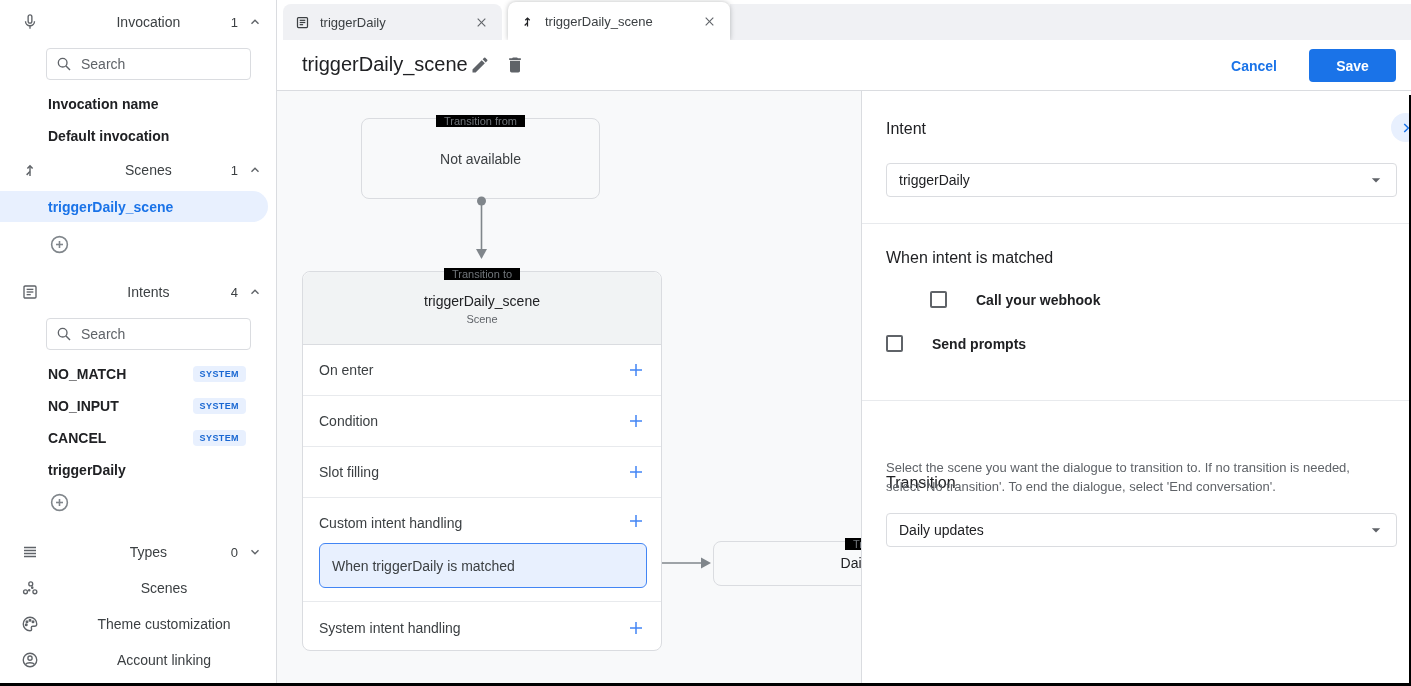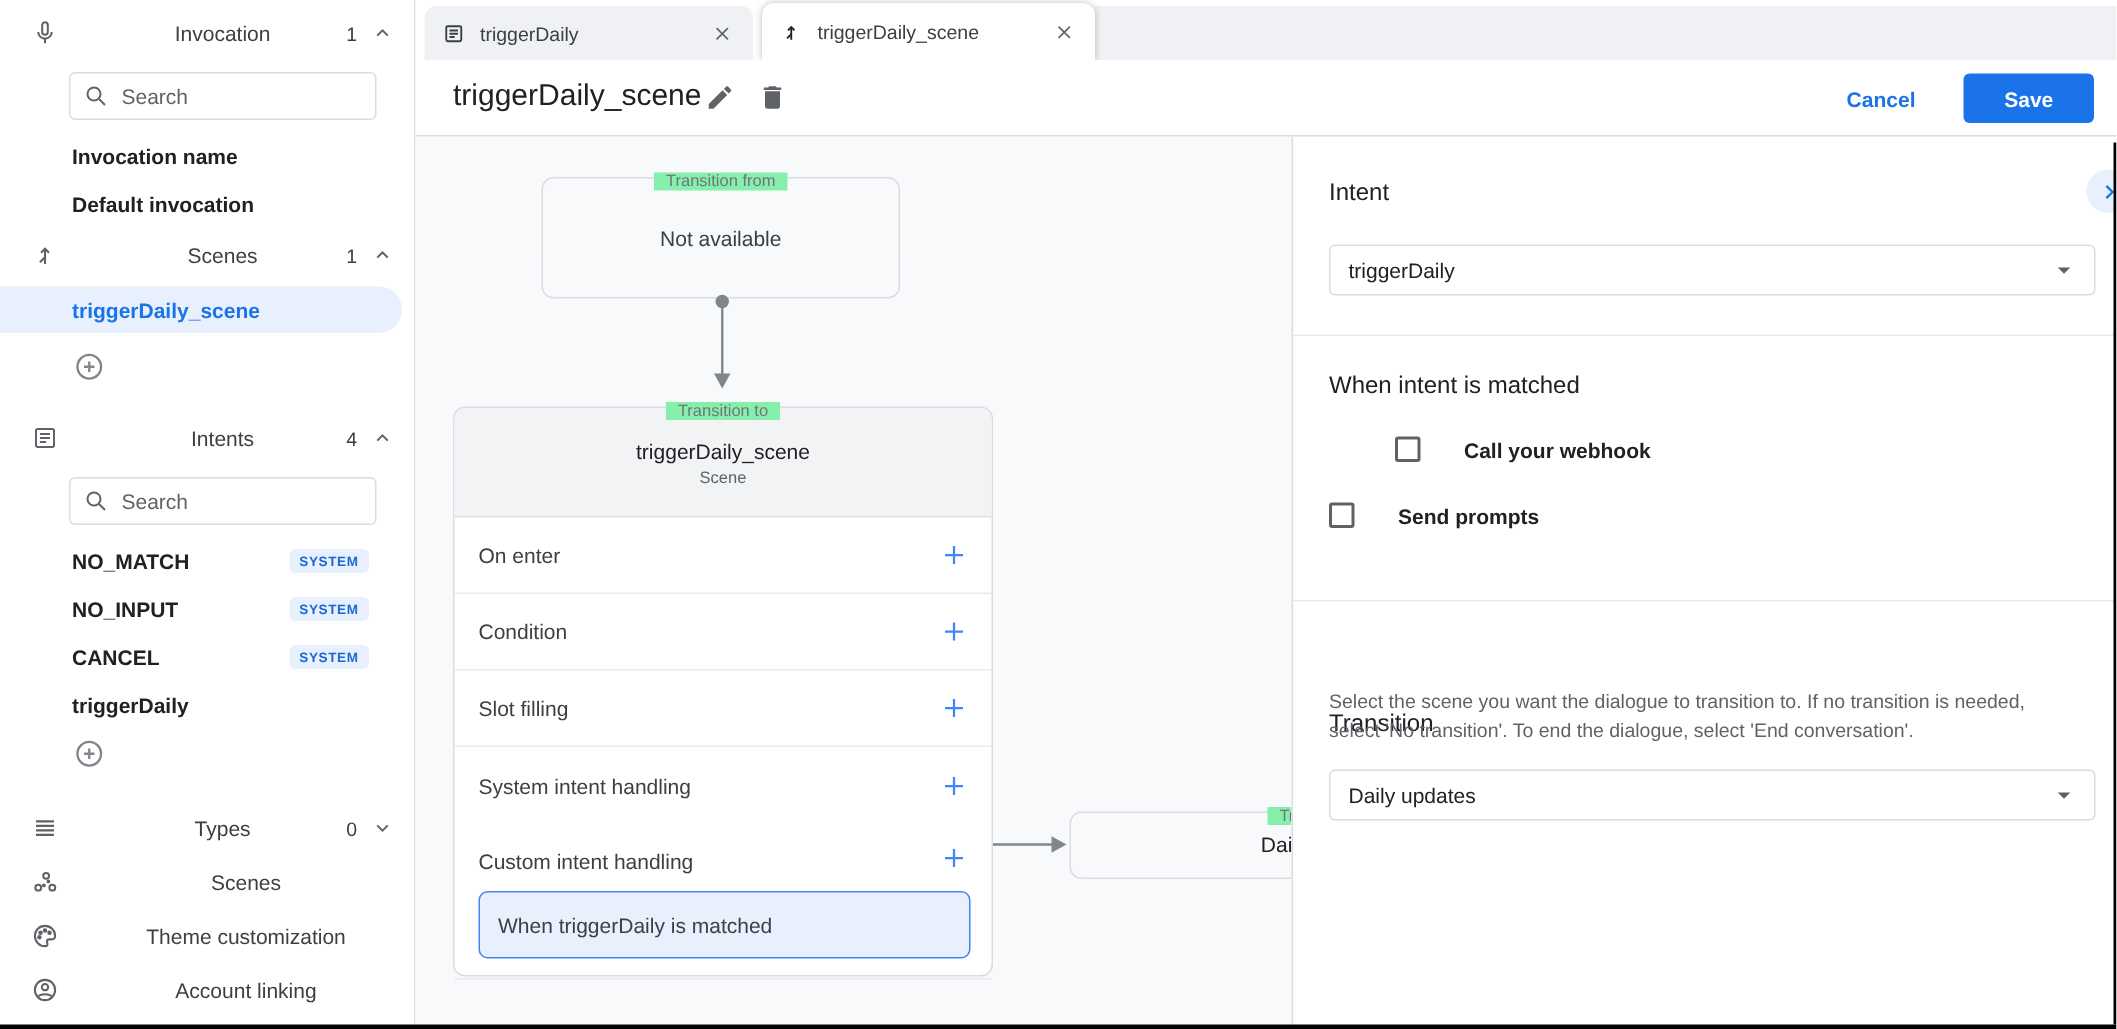--- a/index.html
+++ b/index.html
@@ -47,21 +47,21 @@
     font-family:inherit; cursor:pointer; }
   .btn-save { position:absolute; right:15px; top:9px; width:87px; height:33px;
     background:#1a73e8; border:none; border-radius:4px; color:#fff; font-size:14px;
     font-weight:bold; font-family:inherit; cursor:pointer; }
 
   
   .canvas { position:absolute; left:277px; top:91px; width:584px; height:592px;
     background:#f8f9fa; overflow:hidden; }
   .fbox { position:absolute; border:1px solid #dadce0; border-radius:8px; }
   .legend { position:absolute; top:-8px; left:0; right:0; text-align:center; }
-  .legend span { display:inline-block; background:#86efac; padding:0 8px; font-size:11px;
+  .legend span { display:inline-block; background:#000000; padding:0 8px; font-size:11px;
     color:#70757a; white-space:nowrap; }
   .tfrom { left:84px; top:27px; width:239px; height:81px; }
   .tfrom .content { position:absolute; left:0; right:0; top:32px; text-align:center;
     font-size:14px; color:#3c4043; }
   .arrow-svg { position:absolute; left:0; top:0; pointer-events:none; }
 
   .scene-card { position:absolute; left:25px; top:180px; width:360px; height:380px;
     background:#fff; border:1px solid #dadce0; border-radius:8px; }
   .card-head { height:73px; background:#f1f3f4; border-radius:8px 8px 0 0;
     border-bottom:1px solid #dadce0; text-align:center; }
@@ -378,42 +378,42 @@
     <div class="card-row">
       <span class="rlabel">Slot filling</span>
       <span class="plus">
         <svg width="18" height="18" viewBox="0 0 24 24" fill="none" stroke="#4285f4" stroke-width="2">
             <line x1="12" y1="4" x2="12" y2="20"></line>
             <line x1="4" y1="12" x2="20" y2="12"></line>
           </svg>
       </span>
     </div>
 
-    <div class="card-row last">
-      <span class="rlabel">System intent handling</span>
-      <span class="plus">
-        <svg width="18" height="18" viewBox="0 0 24 24" fill="none" stroke="#4285f4" stroke-width="2">
-            <line x1="12" y1="4" x2="12" y2="20"></line>
-            <line x1="4" y1="12" x2="20" y2="12"></line>
-          </svg>
-      </span>
-    </div>
-
     <div class="card-row tall">
       <span class="rlabel">Custom intent handling</span>
       <span class="plus">
         <svg width="18" height="18" viewBox="0 0 24 24" fill="none" stroke="#4285f4" stroke-width="2">
             <line x1="12" y1="4" x2="12" y2="20"></line>
             <line x1="4" y1="12" x2="20" y2="12"></line>
           </svg>
       </span>
       <div class="nested">
         <span>When triggerDaily is matched</span>
       </div>
     </div>
+
+    <div class="card-row last">
+      <span class="rlabel">System intent handling</span>
+      <span class="plus">
+        <svg width="18" height="18" viewBox="0 0 24 24" fill="none" stroke="#4285f4" stroke-width="2">
+            <line x1="12" y1="4" x2="12" y2="20"></line>
+            <line x1="4" y1="12" x2="20" y2="12"></line>
+          </svg>
+      </span>
+    </div>
   </div>
 
   <div class="fbox target-box">
     <div class="legend"><span>Transition to</span></div>
     <div class="content">Daily updates</div>
   </div>
 </div>
 
 <div class="panel">
   <div class="collapse-btn">

